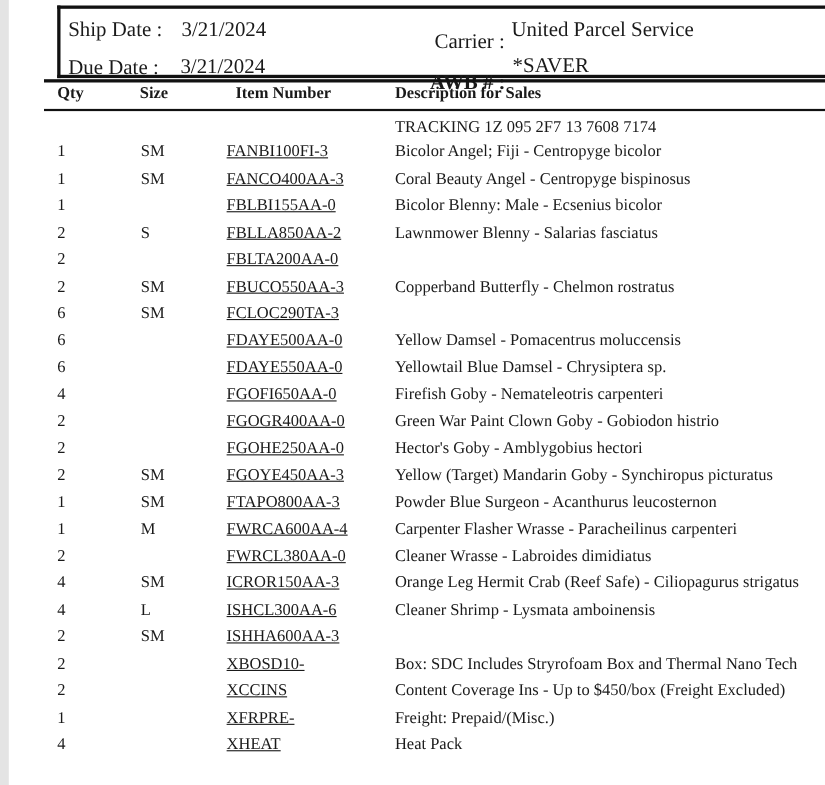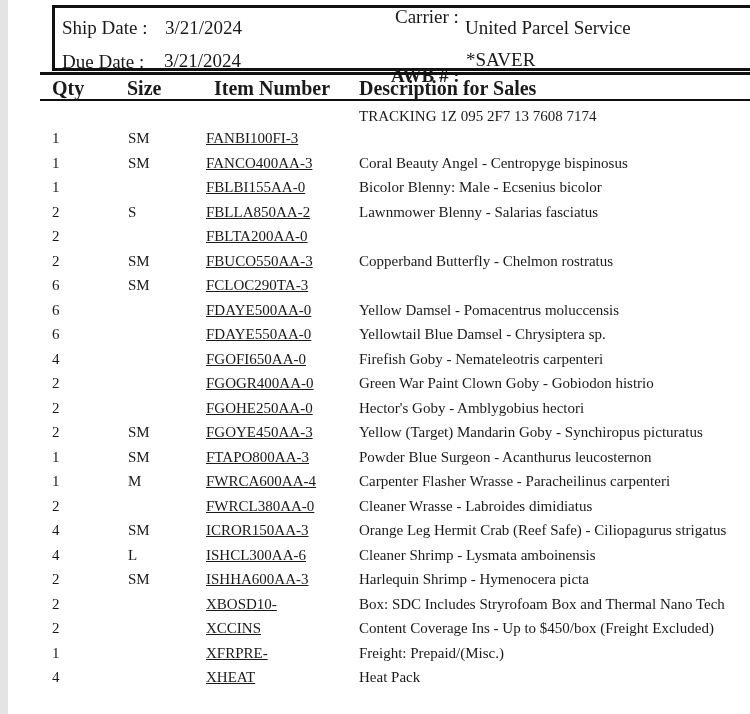--- a/index.html
+++ b/index.html
@@ -17,42 +17,42 @@
       border-top: 3px solid #111; border-left: 3px solid #111; border-bottom: 3px solid #111;
       box-sizing: border-box;
     }
     .hb-label, .hb-value {
       position: absolute; font-size: 19px; white-space: nowrap;
     }
     .rule {
       position: absolute; left: 40px; width: 720px; background: #111;
     }
     .colhead {
-      position: absolute; top: 77px; font-size: 20px; font-weight: bold; white-space: nowrap;
+      position: absolute; top: 77px; font-size: 15px; font-weight: bold; white-space: nowrap;
     }
     .row {
       position: absolute; left: 0; width: 690px; height: 24.5px; font-size: 15px; white-space: nowrap;
     }
     .row span { position: absolute; top: 0; }
     .c-qty { left: 52px; }
     .c-size { left: 128px; }
     .c-item { left: 206px; text-decoration: underline; }
     .c-desc { left: 359px; }
   </style>
 </head>
 <body>
 
 <div class="left-strip"></div>
 
 <div class="header-box"></div>
 <span class="hb-label" style="left:62px; top:17px;">Ship Date :</span>
 <span class="hb-value" style="left:165px; top:17px;">3/21/2024</span>
 <span class="hb-label" style="left:62px; top:51px;">Due Date :</span>
 <span class="hb-value" style="left:164px; top:50px;">3/21/2024</span>
-<span class="hb-label" style="left:395px; top:6px;">Carrier :</span>
+<span class="hb-label" style="left:395px; top:28px;">Carrier :</span>
 <span class="hb-value" style="left:465px; top:17px;">United Parcel Service</span>
 <span class="hb-label" style="left:391px; top:65px;font-weight:bold;">AWB # :</span>
 <span class="hb-value" style="left:466px; top:49px;">*SAVER</span>
 
 <div class="rule" style="top:72px; height:3px;"></div>
 <div class="rule" style="top:99px; height:2px;"></div>
 
 <span class="colhead" style="left:52px;">Qty</span>
 <span class="colhead" style="left:127px;">Size</span>
 <span class="colhead" style="left:214px;">Item Number</span>
@@ -60,20 +60,21 @@
 
 <div class="row" style="top:108px;">
   <span class="c-desc">TRACKING 1Z 095 2F7 13 7608 7174</span>
 </div>
 
 <div id="rows">
     <div class="row" style="top: 130px;">
       <span class="c-qty">1</span>
       <span class="c-size">SM</span>
       <span class="c-item">FANBI100FI-3</span>
+      <span class="c-desc">Bicolor Angel; Fiji - Centropyge bicolor</span>
     </div>
     <div class="row" style="top: 154.5px;">
       <span class="c-qty">1</span>
       <span class="c-size">SM</span>
       <span class="c-item">FANCO400AA-3</span>
       <span class="c-desc">Coral Beauty Angel - Centropyge bispinosus</span>
     </div>
     <div class="row" style="top: 179px;">
       <span class="c-qty">1</span>
       <span class="c-size"></span>
@@ -165,21 +166,20 @@
     <div class="row" style="top: 546.5px;">
       <span class="c-qty">4</span>
       <span class="c-size">L</span>
       <span class="c-item">ISHCL300AA-6</span>
       <span class="c-desc">Cleaner Shrimp - Lysmata amboinensis</span>
     </div>
     <div class="row" style="top: 571px;">
       <span class="c-qty">2</span>
       <span class="c-size">SM</span>
       <span class="c-item">ISHHA600AA-3</span>
-      <span class="c-desc">Harlequin Shrimp - Hymenocera picta</span>
     </div>
     <div class="row" style="top: 595.5px;">
       <span class="c-qty">2</span>
       <span class="c-size"></span>
       <span class="c-item">XBOSD10-</span>
       <span class="c-desc">Box: SDC Includes Stryrofoam Box and Thermal Nano Tech</span>
     </div>
     <div class="row" style="top: 620px;">
       <span class="c-qty">2</span>
       <span class="c-size"></span>

